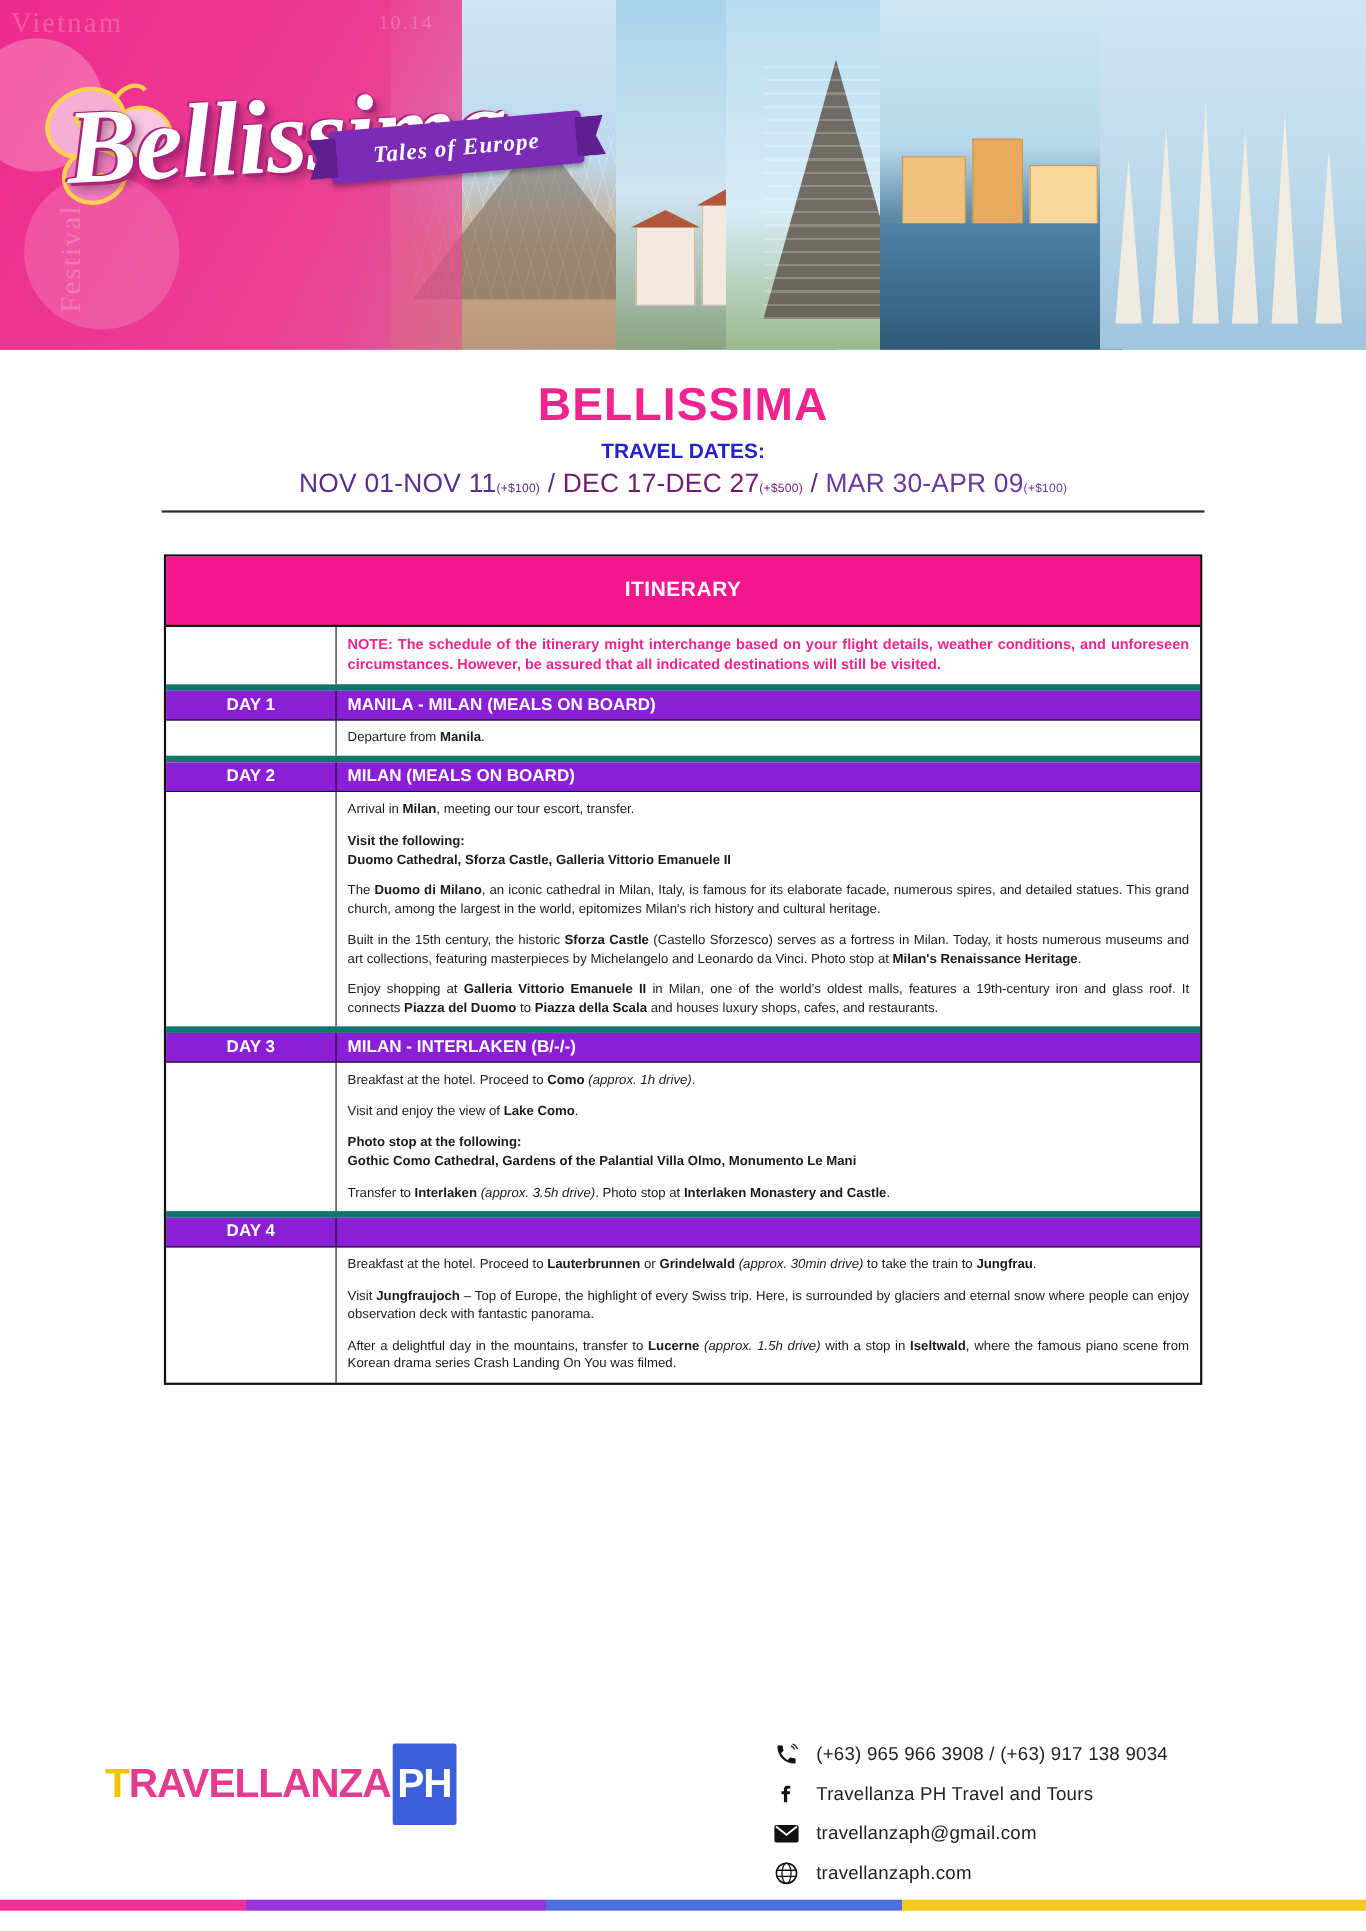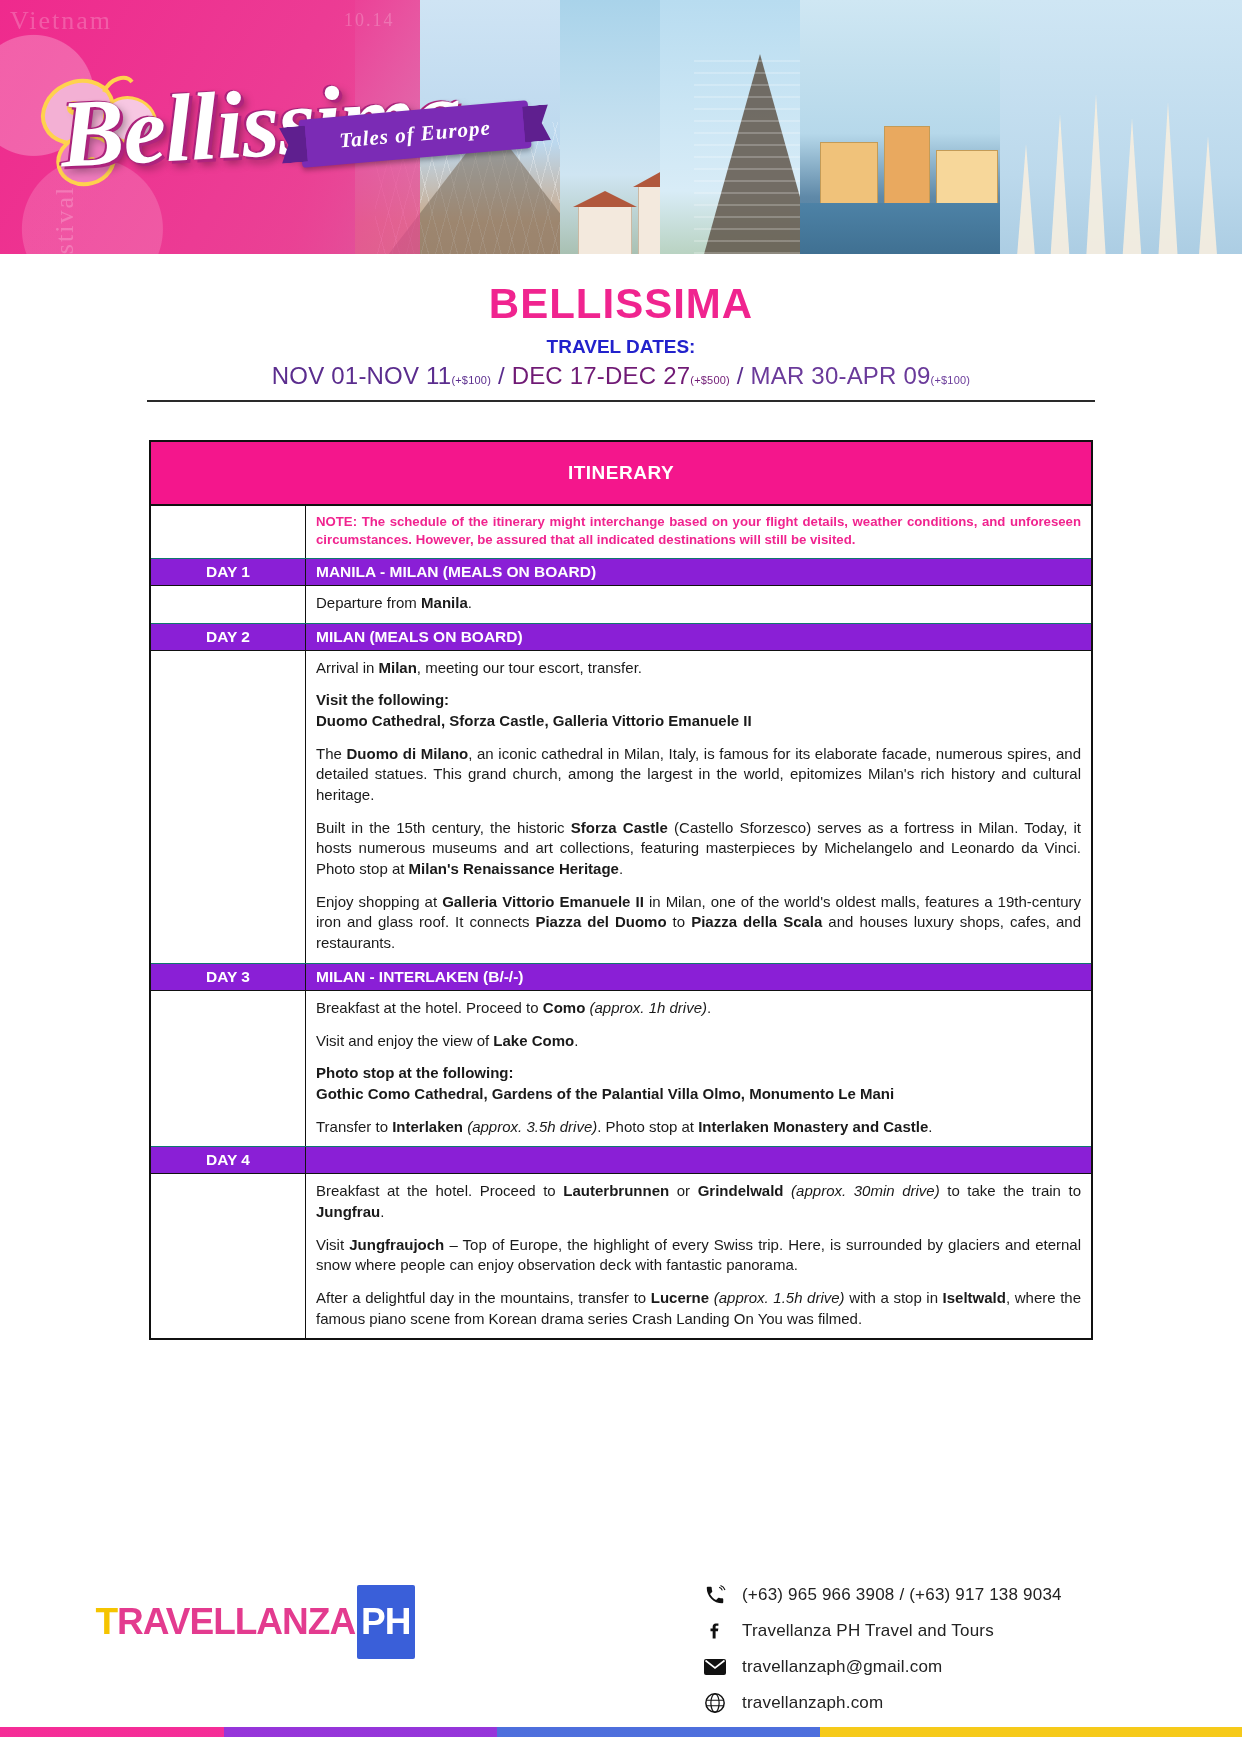--- a/index.html
+++ b/index.html
@@ -13,21 +13,21 @@
     font-family: "Liberation Sans", sans-serif;
     color: #1a1a1a;
     position: relative;
     overflow: hidden;
   }
 
   
   .banner {
     position: relative;
     width: 1242px;
-    height: 254px;
+    height: 318px;
     overflow: hidden;
   }
   .banner-bg {
     position: absolute;
     inset: 0;
     background:
       linear-gradient(100deg, rgba(235,30,130,0.92) 0%, rgba(236,60,140,0.85) 26%, rgba(240,120,150,0.45) 38%, rgba(255,255,255,0.0) 48%),
       linear-gradient(180deg, #bfe0f2 0%, #9fd0ec 40%, #7fb9d8 100%);
   }
   
@@ -218,34 +218,34 @@
     color: #fff;
     font-weight: bold;
     font-size: 19px;
     text-align: center;
     padding: 20px 0;
     letter-spacing: 0.5px;
     border-bottom: 2px solid #111;
   }
   .row {
     display: flex;
-    border-bottom: 1px solid #0f766e;
+    border-bottom: 6px solid #0f766e;
   }
   .row:last-child { border-bottom: none; }
   .col-day {
     width: 155px;
     min-width: 155px;
     border-right: 1px solid #111;
     box-sizing: border-box;
   }
   .col-body {
     flex: 1;
     box-sizing: border-box;
     padding: 7px 10px 9px 10px;
-    font-size: 15px;
+    font-size: 12px;
     line-height: 1.38;
     text-align: justify;
   }
   .dayrow {
     display: flex;
     background: #8a1fd6;
     border-bottom: 1px solid #111;
   }
   .dayrow .col-day {
     color: #fff;

